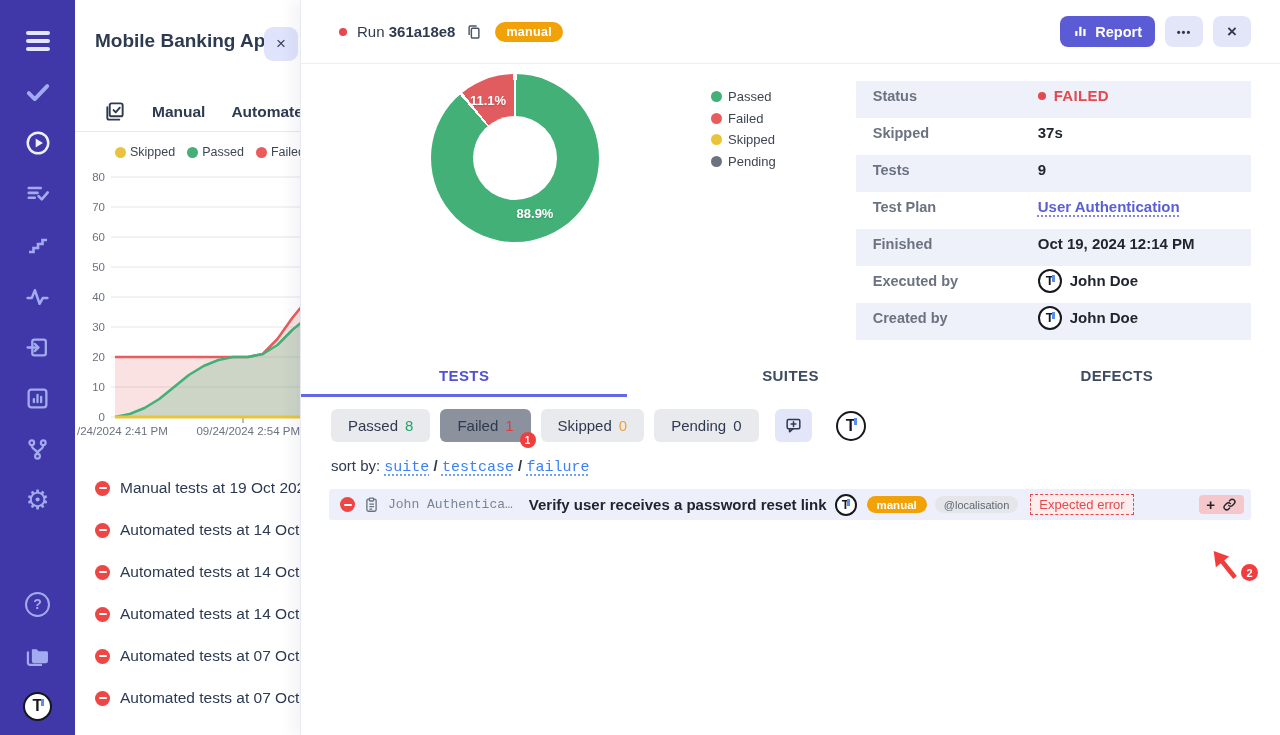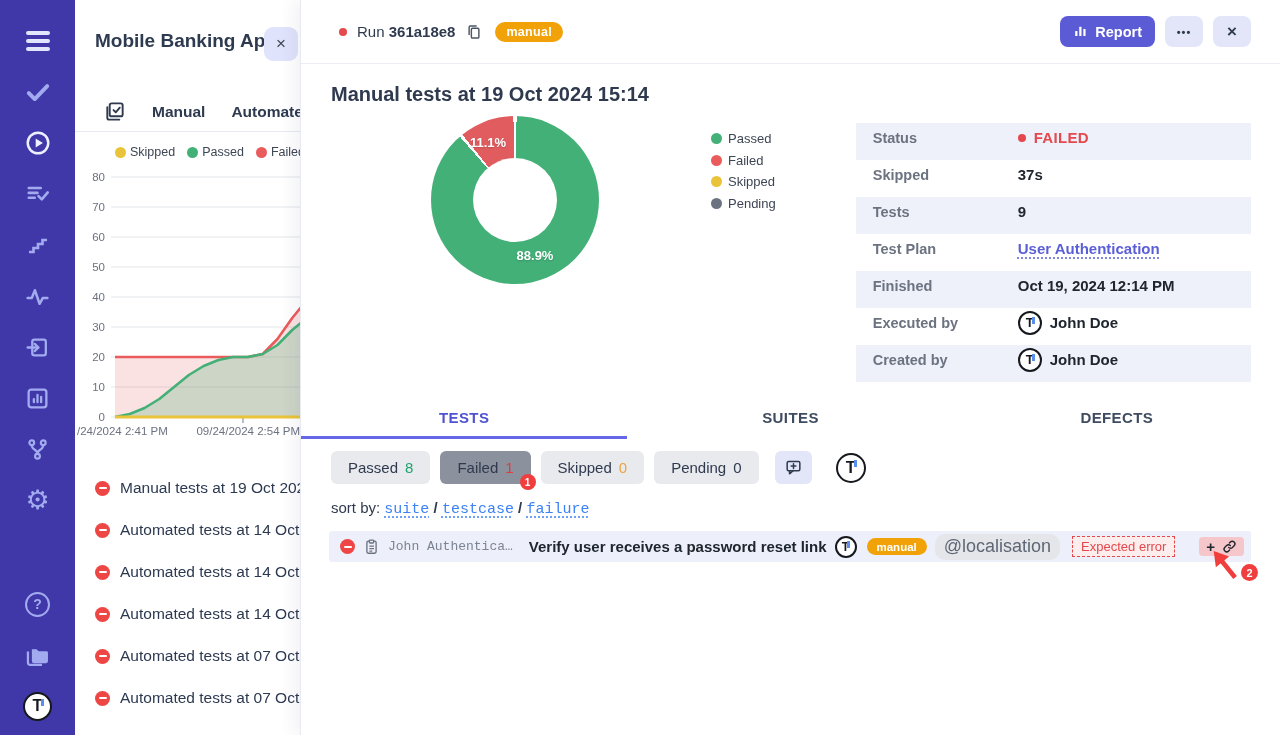--- a/index.html
+++ b/index.html
@@ -76,21 +76,21 @@
   .donut-hole { position:absolute; left:42px; top:42px; width:84px; height:84px; background:#fff; border-radius:50%; }
   .donut-label { position:absolute; transform:translate(-50%,-50%); color:#fff; font-weight:bold;
     font-size:13px; text-shadow:0 1px 2px rgba(0,0,0,.18); }
   .dl-failed { left:57px; top:26px; }
   .dl-passed { left:104px; top:139px; }
   .donut-legend { margin-left:112px; padding-top:12px; flex:0 0 auto; }
   .donut-legend .li { display:flex; align-items:center; gap:6px; font-size:13px; color:#3d4654;
     height:21.5px; cursor:pointer; }
 
   .details { flex:1; margin-left:80px; margin-top:7px; }
-  .d-row { display:flex; align-items:center; height:37px; padding:0 0 8px 17px; font-size:14.5px; }
+  .d-row { display:flex; align-items:center; height:37px; padding:0 0 8px 17px; font-size:14.5px;gap:20px; }
   .d-row:nth-child(odd) { background:#eef0fa; }
   .d-label { width:128px; color:#6b7280; font-weight:bold; flex:0 0 auto; }
   .d-value { display:flex; align-items:center; gap:8px; font-weight:bold; color:#20262e; font-size:15px; margin-left:17px; }
   .d-failed { color:#e5484d; letter-spacing:.3px; }
   .tbl-link { color:#5b5fd6; font-weight:bold; text-decoration:underline dotted; text-underline-offset:4px; cursor:pointer; }
 
   .sec-tabs { display:flex; margin-top:19px; }
   .sec-tab { flex:1; text-align:center; font-size:15px; font-weight:bold; color:#3f4c60;
     letter-spacing:.4px; padding:8px 0 10px; cursor:pointer; }
   .sec-tab.active { color:#5053cf; border-bottom:3px solid #6468e8; }
@@ -118,21 +118,21 @@
   .test-row { display:flex; align-items:center; margin:13px 29px 0 28px; height:31px;
     background:#edf0fa; border-radius:3px; padding:0 7px; cursor:pointer; }
   .test-row .minus-ico { margin:0 8px 0 4px; }
   .clip-ic { color:#6b7280; display:flex; }
   .suite-name { font-family:"Liberation Mono", monospace; font-size:13px; color:#7b8494;
     margin-left:8px; white-space:nowrap; }
   .test-title { font-size:15px; font-weight:bold; color:#20262e; margin-left:16px; white-space:nowrap; }
   .test-row .tlogo { margin-left:8px; }
   .pill-manual { background:#f0a208; color:#fff; font-size:11.5px; font-weight:bold;
     padding:2.5px 10px; border-radius:10px; margin-left:10px; }
-  .pill-tag { background:#e4e6ea; color:#5f6775; font-size:18px; padding:2.5px 9px;
+  .pill-tag { background:#e4e6ea; color:#5f6775; font-size:11px; padding:2.5px 9px;
     border-radius:10px; margin-left:8px; }
   .pill-error { color:#e5484d; font-size:13px; border:1px dashed #e5484d; background:#fdeded;
     padding:2px 8px; margin-left:12px; white-space:nowrap; }
   .row-actions { margin-left:auto; display:flex; align-items:center; gap:7px; background:#f5c6ca;
     border-radius:4px; padding:2px 7px; }
   .row-actions .plus { font-size:15px; font-weight:bold; color:#22262e; cursor:pointer; line-height:1; }
   .row-actions .link { display:flex; color:#22262e; cursor:pointer; }
 
   .annot { position:absolute; right:31px; top:541px; width:44px; height:48px; pointer-events:none; }
   .annot-badge { position:absolute; right:22px; top:564px; width:17px; height:17px; background:#f03e3e;
@@ -320,21 +320,20 @@
           <rect x="3.5" y="11" width="3.6" height="8" rx="0.8"></rect>
           <rect x="10" y="4.5" width="3.6" height="14.5" rx="0.8"></rect>
           <rect x="16.5" y="8" width="3.6" height="11" rx="0.8"></rect>
         </svg>
       <span>Report</span>
       </button>
     <button class="btn-ghost" style="font-size:11px; letter-spacing:1px;">•••</button>
     <button class="btn-ghost" style="font-size:17px;">×</button>
   </div>
 
-  <h1 class="m-title">Manual tests at 19 Oct 2024 15:14</h1>
 
   <div class="overview">
     <div class="donut-wrap">
       <div class="donut" id="donut" style="background: conic-gradient(rgb(255, 255, 255) 0deg, rgb(255, 255, 255) 1.1deg, rgb(67, 176, 119) 1.1deg, rgb(67, 176, 119) 318.94deg, rgb(255, 255, 255) 318.94deg, rgb(255, 255, 255) 320.04deg, rgb(255, 255, 255) 320.04deg, rgb(255, 255, 255) 321.14deg, rgb(224, 92, 95) 321.14deg, rgb(224, 92, 95) 358.9deg, rgb(255, 255, 255) 358.9deg, rgb(255, 255, 255) 360deg);"></div>
       <div class="donut-hole"></div>
       <span class="donut-label dl-failed">11.1%</span>
       <span class="donut-label dl-passed">88.9%</span>
     </div>
     <div class="donut-legend">
       <div class="li">

